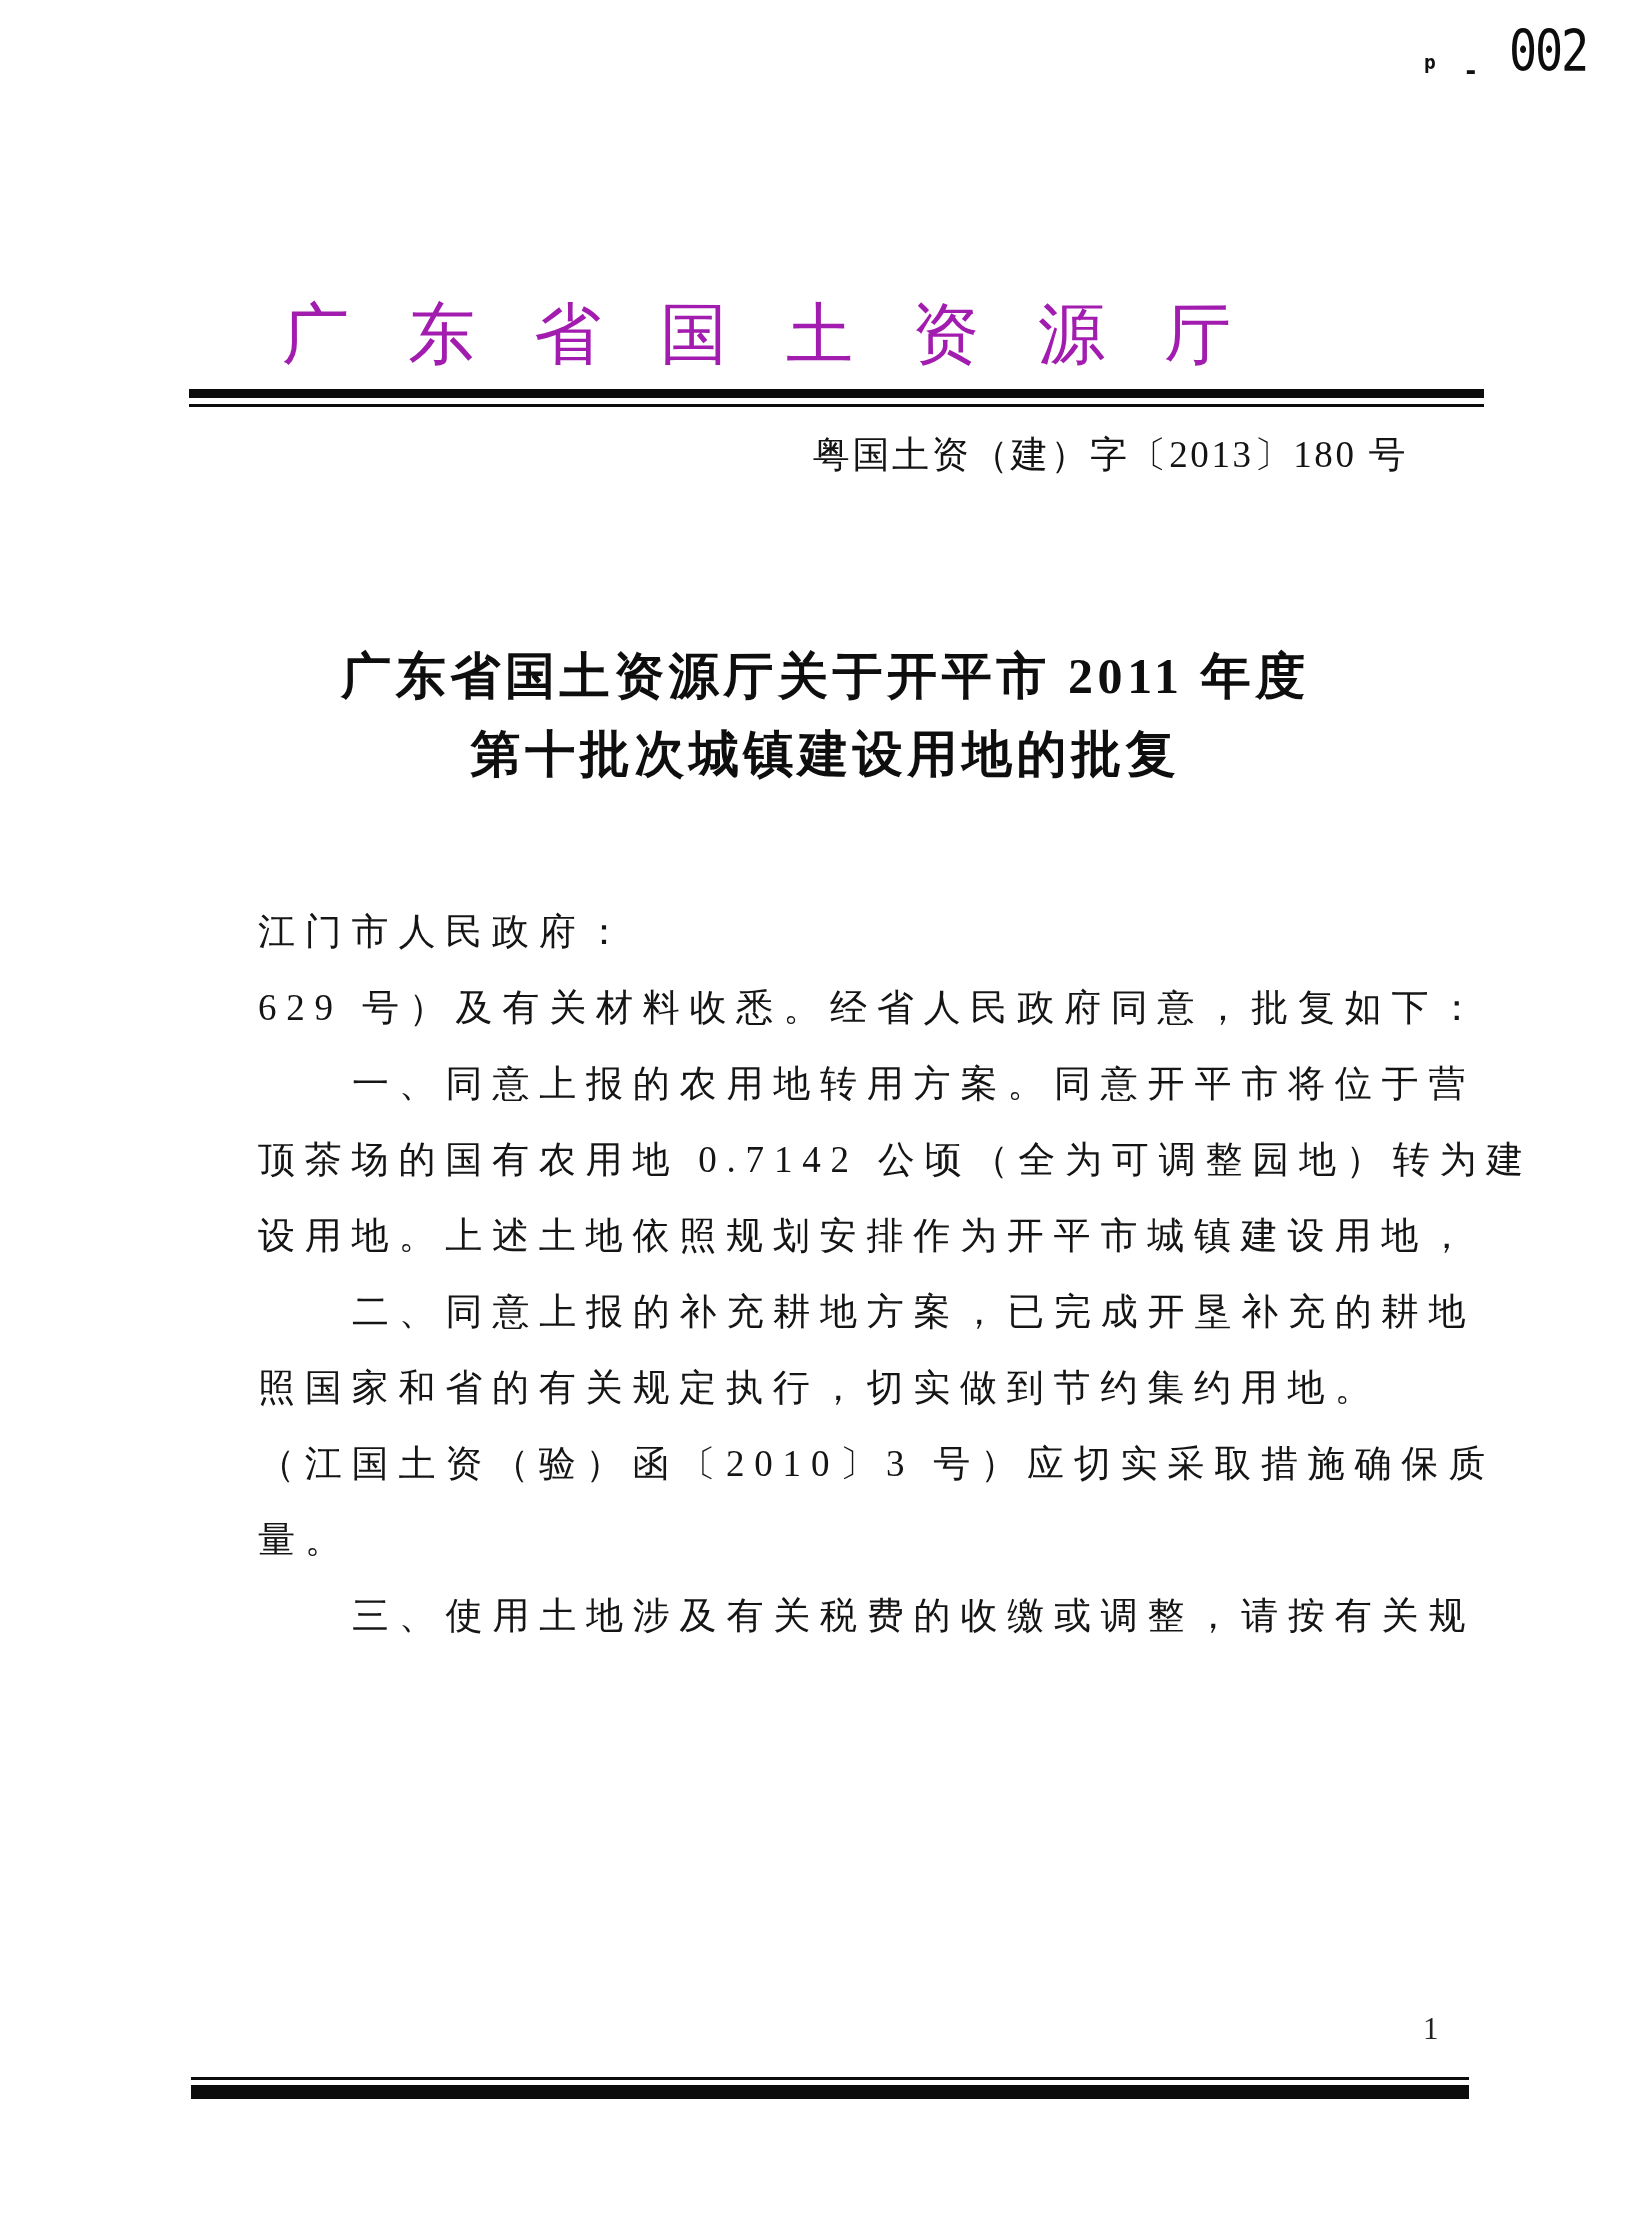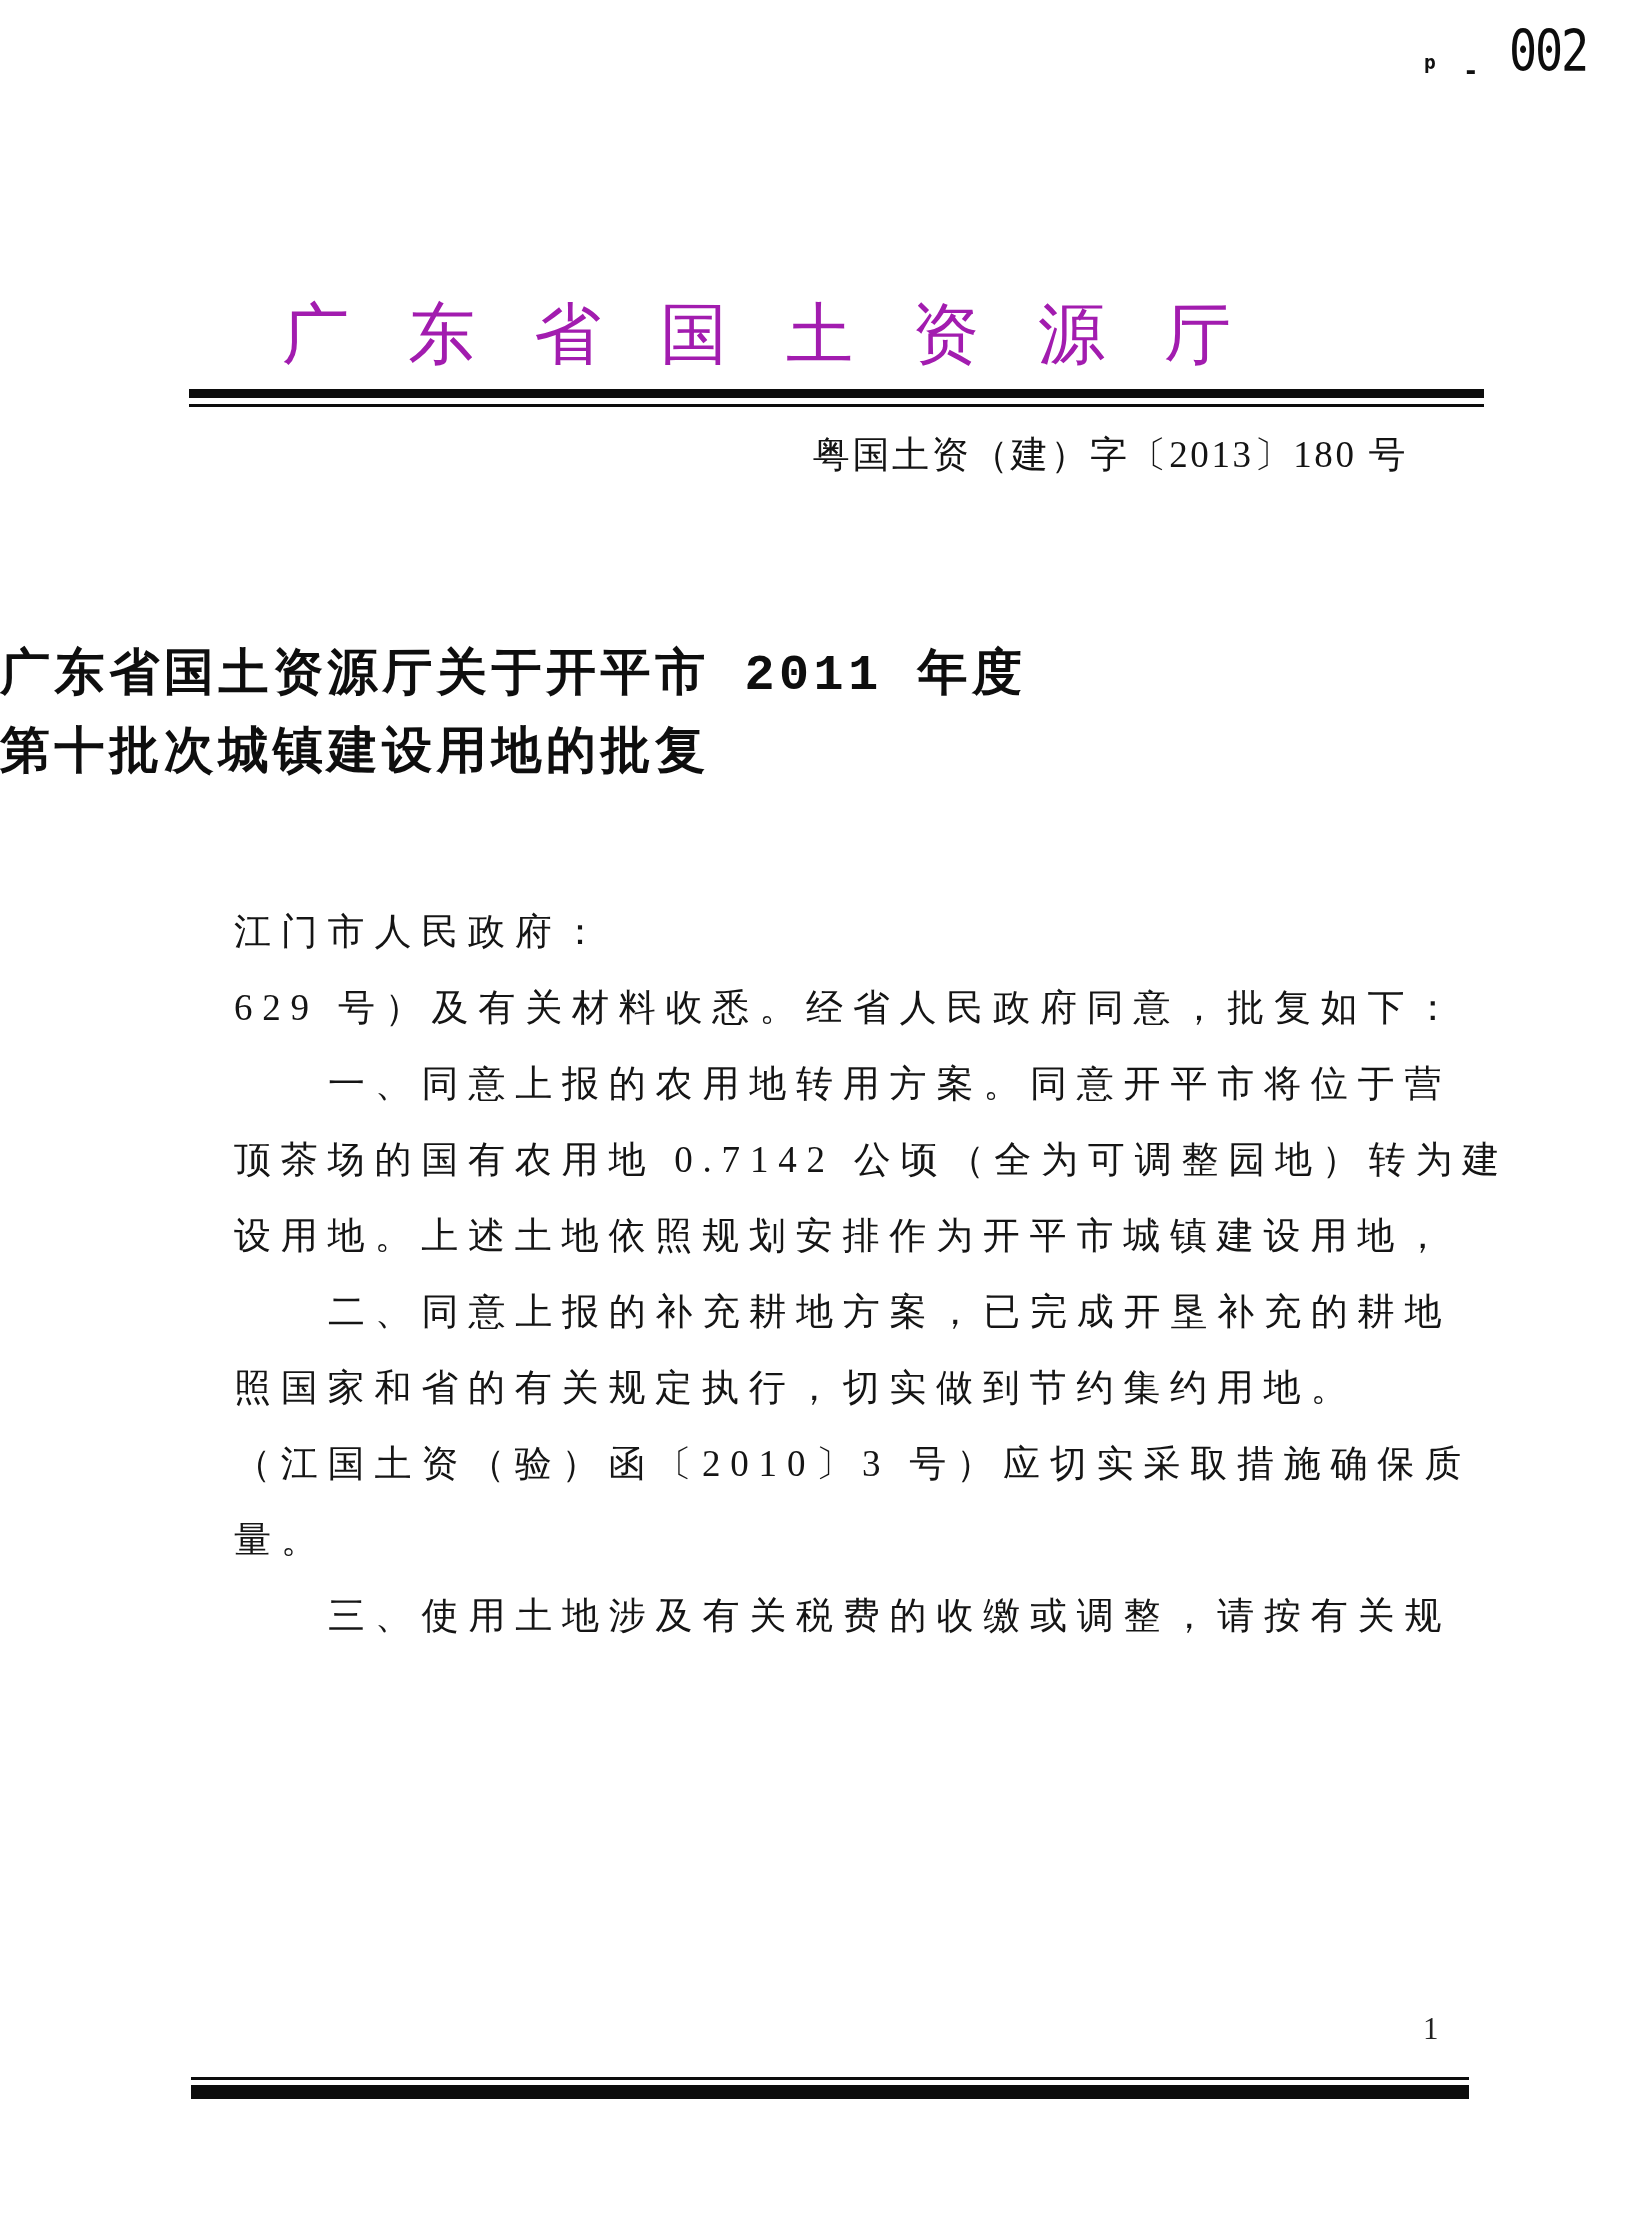--- a/index.html
+++ b/index.html
@@ -50,35 +50,34 @@
   
   .doc-number {
     position: absolute; right: 243px; top: 430px;
     font-size: 37px; letter-spacing: 2.6px;
     white-space: nowrap; color: #141414;
   }
 
   
   .title {
     position: absolute; left: 0; top: 637px; width: 100%;
-    text-align: left;
+    text-align: center;
     font-size: 50px; font-weight: bold;
     line-height: 78px; letter-spacing: 4.6px;
     color: #0e0e0e;
-    font-family: Liberation Mono, monospace;
   }
 
   
   .body {
     position: absolute; left: 234px; top: 894px; width: 1225px;
     font-size: 37px; line-height: 76px;
     letter-spacing: 9.8px;
     color: #151515;
   }
-  .body .line { white-space: nowrap; height: 76px; }
+  .body .line { white-space: nowrap; height: 76px; margin-left: 24px; }
   .body .line.indent { padding-left: 94px; }
 
   
   .page-number {
     position: absolute; left: 1423px; top: 2011px;
     font-size: 31px; color: #222;
   }
   .rule-bottom-thin  { left: 191px; top: 2077px; width: 1278px; height: 2.6px; }
   .rule-bottom-thick { left: 191px; top: 2085px; width: 1278px; height: 14.4px; }
 </style>

